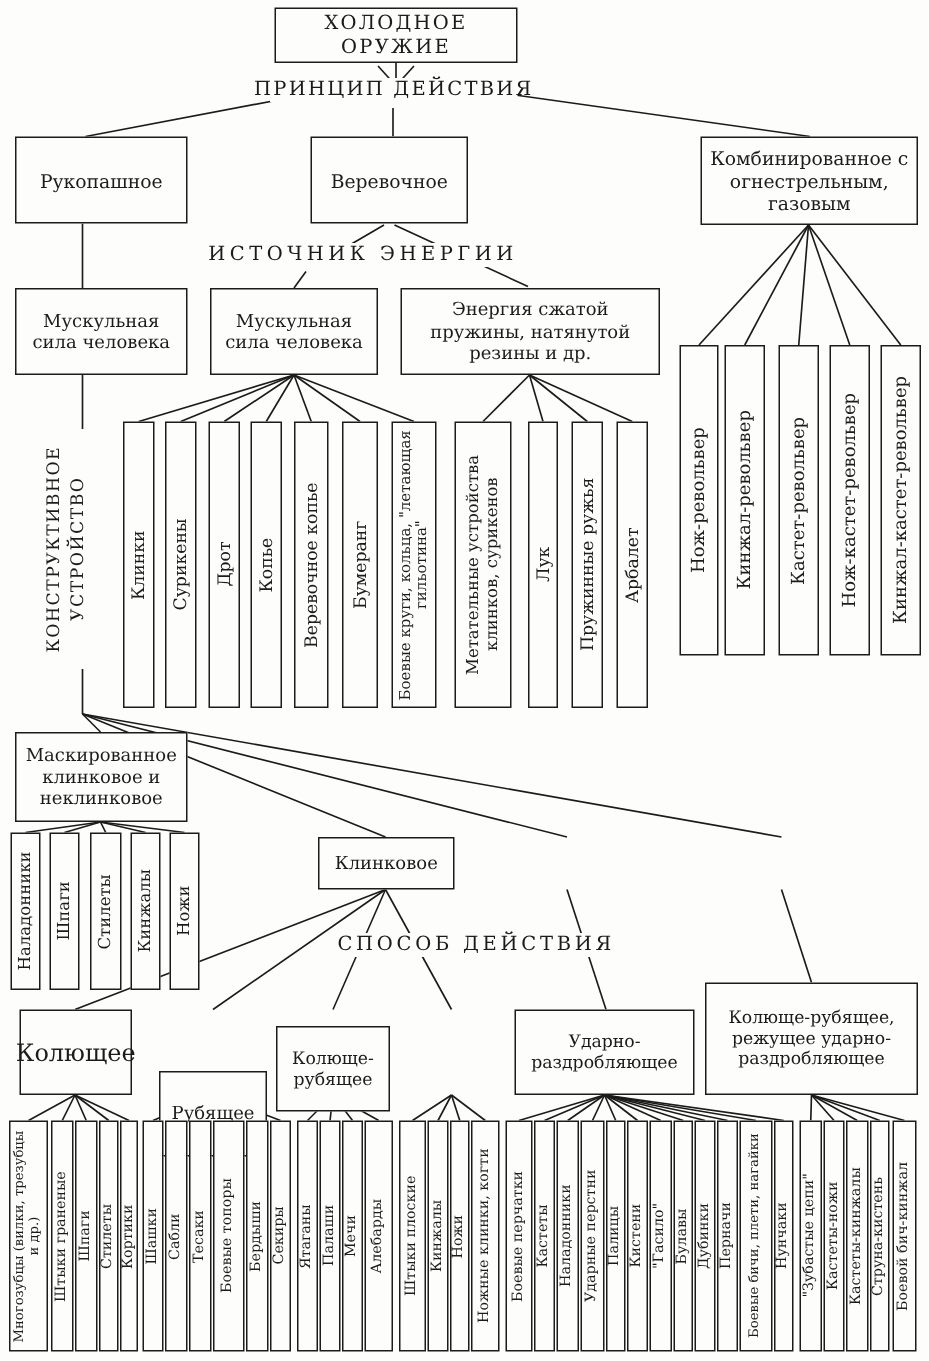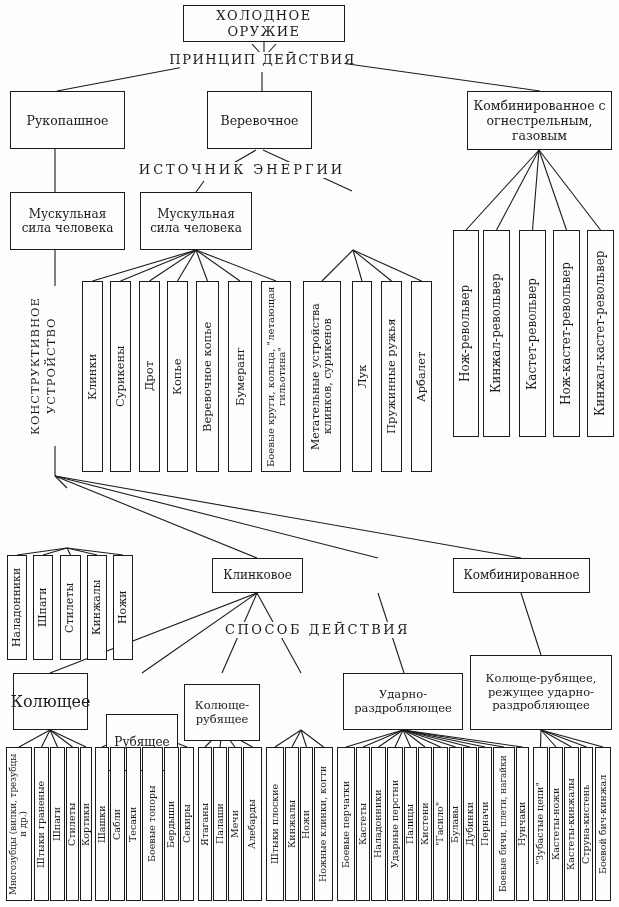--- a/index.html
+++ b/index.html
@@ -120,22 +120,23 @@
   <div class="tlabel vert" style="left:18px;top:286px;width:52px;height:160px;font-size:11.5px;">КОНСТРУКТИВНОЕ УСТРОЙСТВО</div>
   <div class="tlabel" style="left:235px;top:622px;width:165px;letter-spacing:2.5px;">СПОСОБ ДЕЙСТВИЯ</div>
 
   
   <div class="box caps" style="left:183px;top:5px;width:162px;height:37px;font-size:13px;letter-spacing:1.5px;">ХОЛОДНОЕ ОРУЖИЕ</div>
   <div class="box" style="left:10px;top:91px;width:115px;height:58px;font-size:12.5px;">Рукопашное</div>
   <div class="box" style="left:207px;top:91px;width:105px;height:58px;font-size:12.5px;">Веревочное</div>
   <div class="box" style="left:467px;top:91px;width:145px;height:59px;font-size:12.5px;">Комбинированное с огнестрельным, газовым</div>
   <div class="box" style="left:10px;top:192px;width:115px;height:58px;font-size:12px;">Мускульная сила человека</div>
   <div class="box" style="left:140px;top:192px;width:112px;height:58px;font-size:12px;">Мускульная сила человека</div>
+  <div class="box" style="left:267px;top:192px;width:173px;height:58px;font-size:12px;">Энергия сжатой пружины, натянутой резины и др.</div>
+  <div class="box" style="left:10px;top:488px;width:115px;height:60px;font-size:12px;">Маскированное клинковое и неклинковое</div>
   <div class="box" style="left:212px;top:558px;width:91px;height:35px;font-size:12px;">Клинковое</div>
-  <div class="box" style="left:453px;top:558px;width:137px;height:35px;font-size:12px;">Комбинированное</div>
   <div class="box" style="left:13px;top:673px;width:75px;height:57px;font-size:16px;">Колющее</div>
   <div class="box" style="left:106px;top:673px;width:72px;height:57px;font-size:12px;margin-top:41px;">Рубящее</div>
   <div class="box" style="left:184px;top:684px;width:76px;height:57px;font-size:11.5px;">Колюще-рубящее</div>
   <div class="box" style="left:343px;top:673px;width:120px;height:57px;font-size:11.5px;">Ударно-раздробляющее</div>
   <div class="box" style="left:470px;top:655px;width:142px;height:75px;font-size:11.5px;">Колюще-рубящее, режущее ударно-раздробляющее</div>
 
   
   <div class="groupwrap"><div class="vbox" style="left: 82px; top: 281px; width: 21px; height: 191px; font-size: 11.5px;">Клинки</div><div class="vbox" style="left: 110px; top: 281px; width: 21px; height: 191px; font-size: 11.5px;">Сурикены</div><div class="vbox" style="left: 139px; top: 281px; width: 21px; height: 191px; font-size: 11.5px;">Дрот</div><div class="vbox" style="left: 167px; top: 281px; width: 21px; height: 191px; font-size: 11.5px;">Копье</div><div class="vbox" style="left: 196px; top: 281px; width: 23px; height: 191px; font-size: 11.5px;">Веревочное копье</div><div class="vbox" style="left: 228px; top: 281px; width: 24px; height: 191px; font-size: 11.5px;">Бумеранг</div><div class="vbox" style="left: 261px; top: 281px; width: 30px; height: 191px; font-size: 10px;">Боевые круги, кольца, "летающая гильотина"</div></div>
   <div class="groupwrap"><div class="vbox" style="left: 303px; top: 281px; width: 38px; height: 191px; font-size: 11px;">Метательные устройства клинков, сурикенов</div><div class="vbox" style="left: 352px; top: 281px; width: 20px; height: 191px; font-size: 11.5px;">Лук</div><div class="vbox" style="left: 381px; top: 281px; width: 21px; height: 191px; font-size: 11.5px;">Пружинные ружья</div><div class="vbox" style="left: 411px; top: 281px; width: 21px; height: 191px; font-size: 11.5px;">Арбалет</div></div>
   <div class="groupwrap"><div class="vbox" style="left: 453px; top: 230px; width: 26px; height: 207px; font-size: 12px;">Нож-револьвер</div><div class="vbox" style="left: 483px; top: 230px; width: 27px; height: 207px; font-size: 12px;">Кинжал-револьвер</div><div class="vbox" style="left: 519px; top: 230px; width: 27px; height: 207px; font-size: 12px;">Кастет-револьвер</div><div class="vbox" style="left: 553px; top: 230px; width: 27px; height: 207px; font-size: 12px;">Нож-кастет-револьвер</div><div class="vbox" style="left: 587px; top: 230px; width: 27px; height: 207px; font-size: 12px;">Кинжал-кастет-револьвер</div></div>

